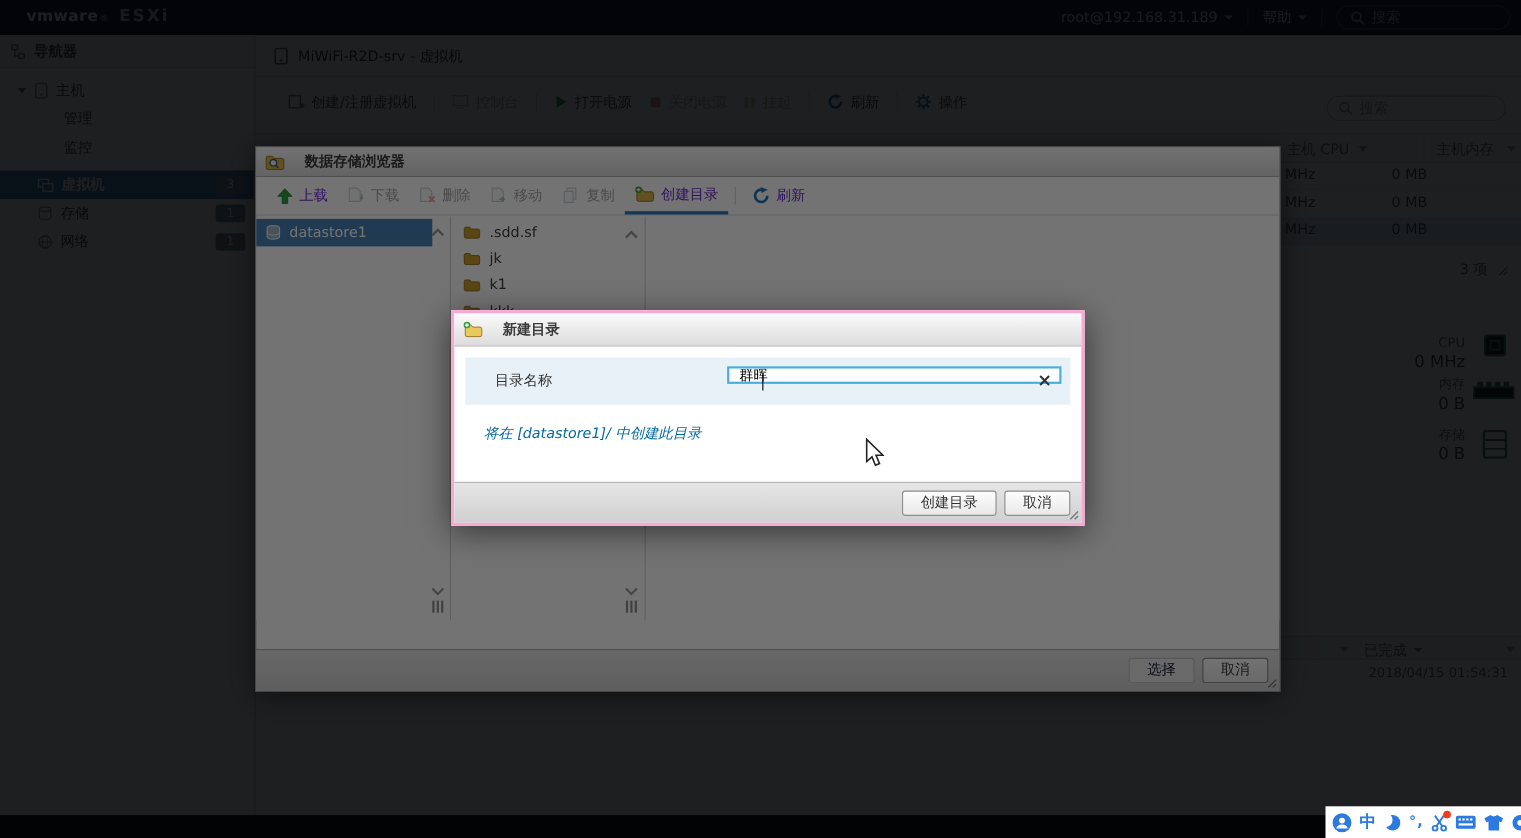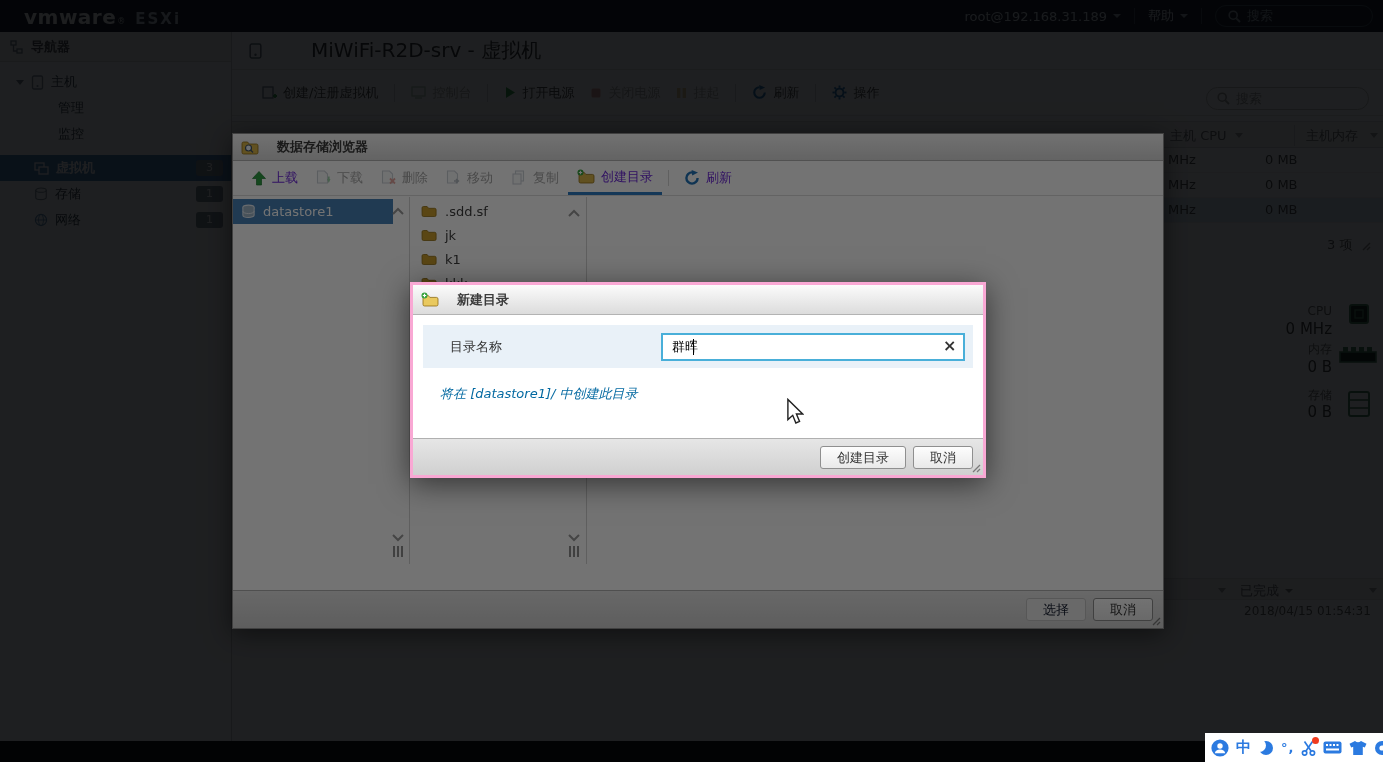--- a/index.html
+++ b/index.html
@@ -12,21 +12,21 @@
   .abs { position:absolute; }
   svg { display:block; }
 
   
   .base { position:absolute; inset:0; }
 
   
   .topbar { position:absolute; left:0; top:0; width:1383px; height:32px;
     background:#101722; display:flex; align-items:center; }
   .brand { position:absolute; left:24px; top:5px; display:flex; align-items:baseline; }
-  .brand .vm { font-size:20px; font-weight:bold; color:#f2f2f2; letter-spacing:.5px; }
+  .brand .vm { font-size:14px; font-weight:bold; color:#f2f2f2; letter-spacing:.5px; }
   .brand .reg { font-size:8px; color:#c8c8c8; margin-left:1px; }
   .brand .esxi { font-size:15px; color:#b6bfca; letter-spacing:2px; margin-left:10px; font-weight:bold; }
   .topbar-right { position:absolute; right:0; top:0; height:32px; display:flex; align-items:center; gap:13px; color:#cfd6dd; }
   .tb-sep { width:1px; height:16px; background:#3c4854; }
   .menu-item { display:flex; align-items:center; gap:6px; font-size:13px; }
   .caret-sm { width:0; height:0; border-left:4px solid transparent; border-right:4px solid transparent; border-top:4px solid #9aa6b2; }
   .search-pill { display:flex; align-items:center; gap:6px; border:1px solid #3e4b59; border-radius:12px;
     height:22px; padding:0 12px; width:158px; color:#93a0ad; }
 
   
@@ -41,21 +41,21 @@
   .tr-main { padding-left:34px; }
   .tree-row.selected { background:#4781b6; color:#fff; }
   .tree-row.selected .lbl { color:#fff; font-weight:bold; }
   .badge { position:absolute; right:8px; top:5px; min-width:27px; height:16px; border-radius:3px;
     background:#7e8a96; color:#fff; font-size:11px; text-align:center; line-height:16px; padding:0 4px; }
   .caret-exp { width:0; height:0; border-left:4px solid transparent; border-right:4px solid transparent; border-top:5px solid #6b7785; }
 
   
   .content { position:absolute; left:232px; top:32px; width:1151px; height:710px; background:#fff; }
   .page-head { height:38px; display:flex; align-items:center; gap:8px; padding-left:16px; border-bottom:1px solid #e2e2e2; }
-  .page-title { font-size:20px; color:#2f2f2f;margin-left:40px; }
+  .page-title { font-size:13px; color:#2f2f2f; }
   .main-toolbar { height:46px; display:flex; align-items:center; gap:16px; padding-left:30px; border-bottom:1px solid #e2e2e2; color:#444; }
   .mtb-item { display:flex; align-items:center; gap:6px; }
   .mtb-item.disabled { color:#a8a8a8; }
   .mtb-item.disabled svg { opacity:.5; }
   .mtb-sep { width:1px; height:18px; background:#d4d4d4; }
   .content-search { position:absolute; right:14px; top:55px; width:163px; height:23px; border:1px solid #bcbcbc; border-radius:12px;
     display:flex; align-items:center; gap:6px; padding:0 10px; color:#9a9a9a; }
 
   
   .vm-thead { position:absolute; left:0; top:89px; width:1151px; height:27px; background:#f4f4f4;
@@ -112,21 +112,21 @@
     background:linear-gradient(#fdfdfd,#e9e9e9); color:#333; font-size:13px; font-family:inherit; line-height:21px; }
   .btn.disabled { color:#0f172a; border-color:#c2c2c2; background:#e9e9e9; }
   .resize-corner { position:absolute; right:2px; bottom:2px; }
 
   
   .ndd { position:absolute; left:410px; top:282px; width:576px; height:196px; z-index:40;
     background:#fff; border:3px solid #f9a8d4; box-shadow:0 6px 28px rgba(0,0,0,.55); }
   .ndd .dlg-title { height:30px; }
   .form-row { position:absolute; left:10px; right:10px; top:40px; height:43px; background:#e9f1f8; }
   .form-label { position:absolute; left:27px; top:0; line-height:43px; color:#333; }
-  .name-input { position:absolute; left:238px; top:8px; width:304px; height:28px; border:2px solid #49afd9;
+  .name-input { position:absolute; left:238px; top:8px; width:304px; height:16px; border:2px solid #49afd9;
     background:#fff; font-family:inherit; font-size:13px; padding:0 26px 0 9px; color:#000; outline:none; }
   .input-clear { position:absolute; left:520px; top:12px; font-size:16px; font-weight:bold; color:#333; line-height:18px; }
   .text-caret { position:absolute; left:270px; top:14px; width:1px; height:16px; background:#000; }
   .ndd-info { position:absolute; left:27px; top:100px; color:#0369a1;font-style:italic; }
   .ndd .dlg-footer { height:37px; }
 
   
   .cursor { position:absolute; left:786px; top:398px; z-index:50; }
 
   

